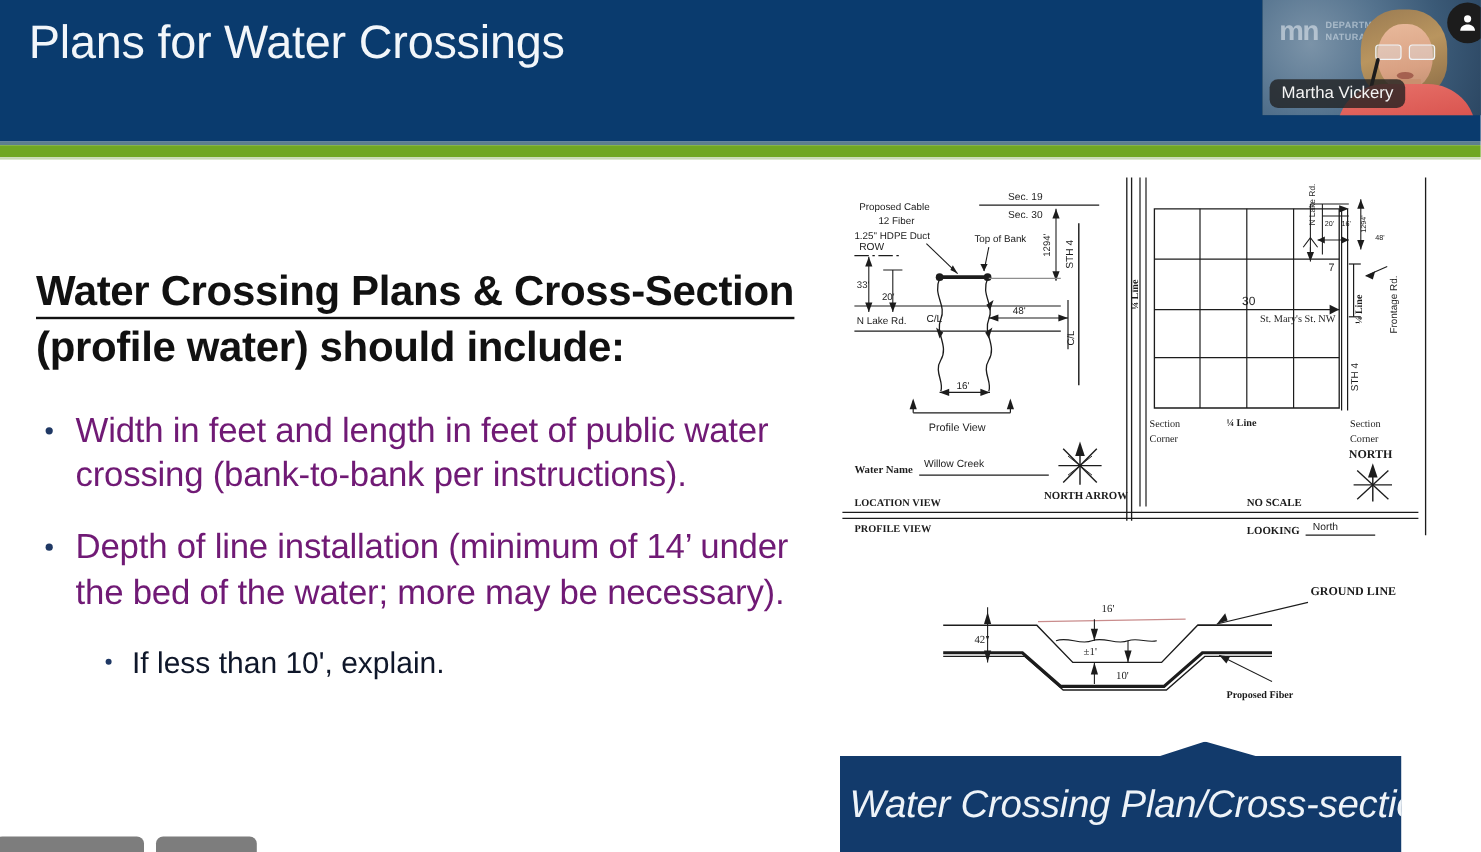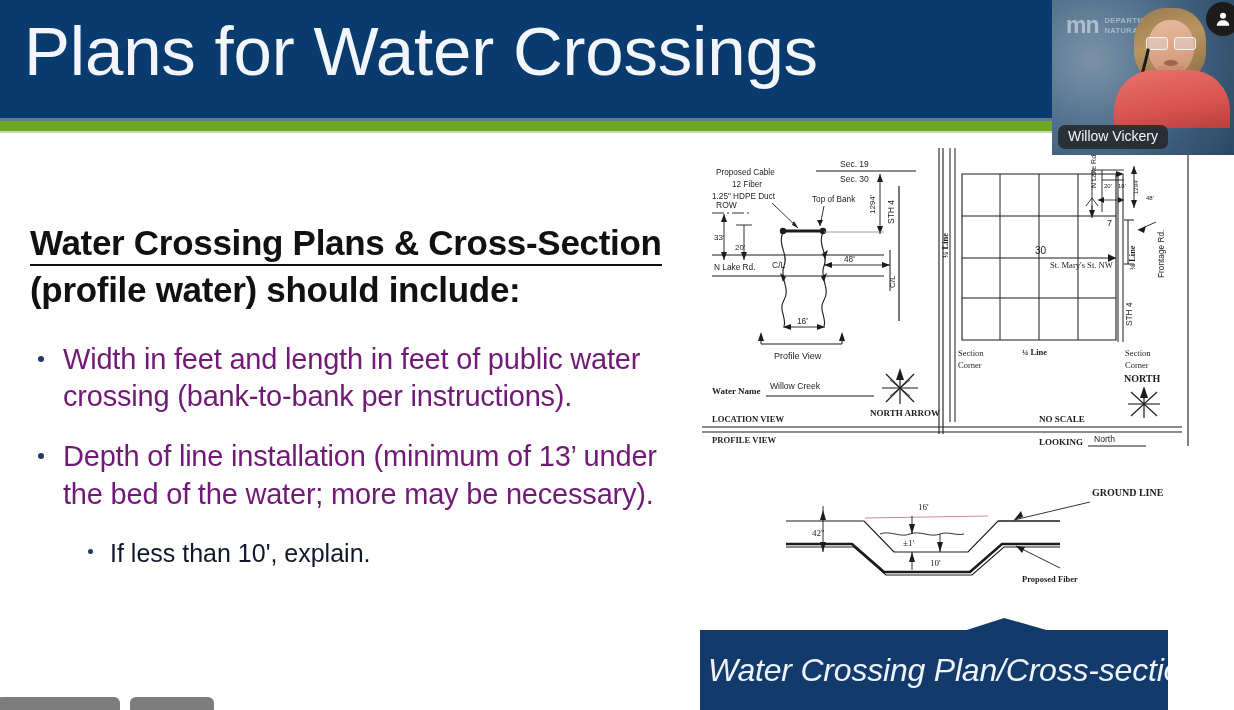--- a/index.html
+++ b/index.html
@@ -28,21 +28,21 @@
     position: absolute;
     left: 0; top: 0;
     width: 1234px;
     height: 118px;
     background: #0a3b6e;
   }
   #header-title {
     position: absolute;
     left: 24px;
     top: 16px;
-    font-size: 69px;
+    font-size: 39px;
     line-height: 1.05;
     color: #f2f6fa;
     font-weight: 400;
     letter-spacing: -0.2px;
     white-space: nowrap;
     font-family: "Liberation Sans", sans-serif;
   }
   #header-hairline {
     position: absolute;
     left: 0; top: 118px;
@@ -176,21 +176,21 @@
     letter-spacing: -0.2px;
     white-space: nowrap;
   }
 
   
   #video-overlay {
     position: absolute;
     left: 1052px;
     top: 0;
     width: 182px;
-    height: 155px;
+    height: 96px;
     overflow: hidden;
     background: #2b4b63;
   }
   #video-bg {
     position: absolute;
     inset: 0;
     background:
       radial-gradient(circle at 22% 38%, #7b93a8 0%, #56748f 38%, #3b5a77 70%, #2c4763 100%);
   }
   #video-logo {
@@ -345,21 +345,21 @@
   <div id="header-accent-shadow"></div>
 
   <div id="content-left">
     <div id="body-heading">
       <span class="hl-1">Water Crossing Plans &amp; Cross-Section</span>
       <span class="hl-2">(profile water) should include:</span>
     </div>
 
     <ul class="bullets">
       <li>Width in feet and length in feet of public water crossing (bank-to-bank per instructions).</li>
-      <li>Depth of line installation (minimum of 13’ under the bed of the water; more may be necessary).</li>
+      <li>Depth of line installation (minimum of 14’ under the bed of the water; more may be necessary).</li>
     </ul>
 
     <ul class="sub-bullets">
       <li>If less than 10', explain.</li>
     </ul>
   </div>
 
   <svg id="figure-plan" class="dwg" viewBox="0 0 496 302">
     <rect x="0" y="0" width="496" height="302" fill="#ffffff"></rect>
 
@@ -602,19 +602,19 @@
       <div class="vp-body"></div>
     </div>
 
     <div id="video-badge">
       <svg width="20" height="20" viewBox="0 0 24 24" aria-hidden="true">
         <circle cx="12" cy="8" r="3.6" fill="#ffffff"></circle>
         <path d="M4.6 20c0-4.1 3.3-6.4 7.4-6.4s7.4 2.3 7.4 6.4z" fill="#ffffff"></path>
       </svg>
     </div>
 
-    <div id="video-namelabel">Willow Vickery</div>
+    <div id="video-namelabel">Martha Vickery</div>
   </div>
 
   <div class="bottom-pill" id="bottom-pill-1"></div>
   <div class="bottom-pill" id="bottom-pill-2"></div>
 
 </div>
 
 </body></html>

